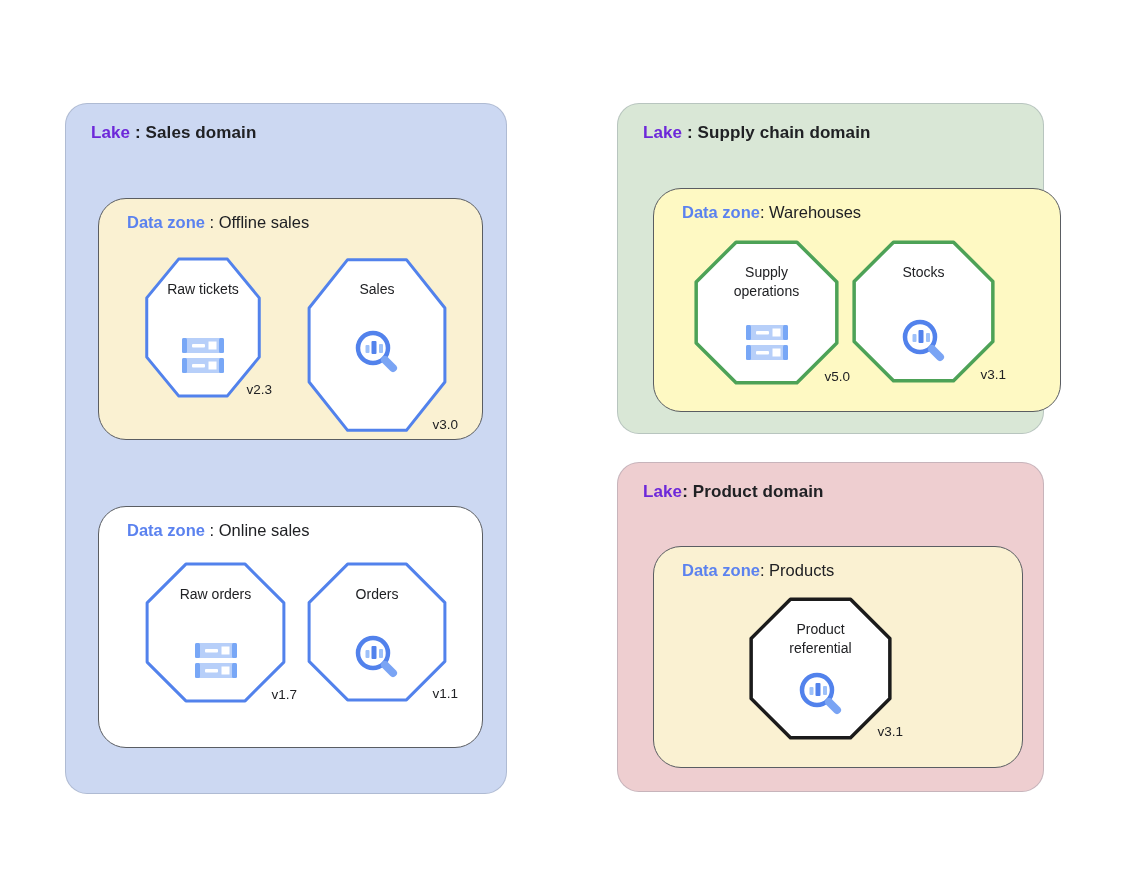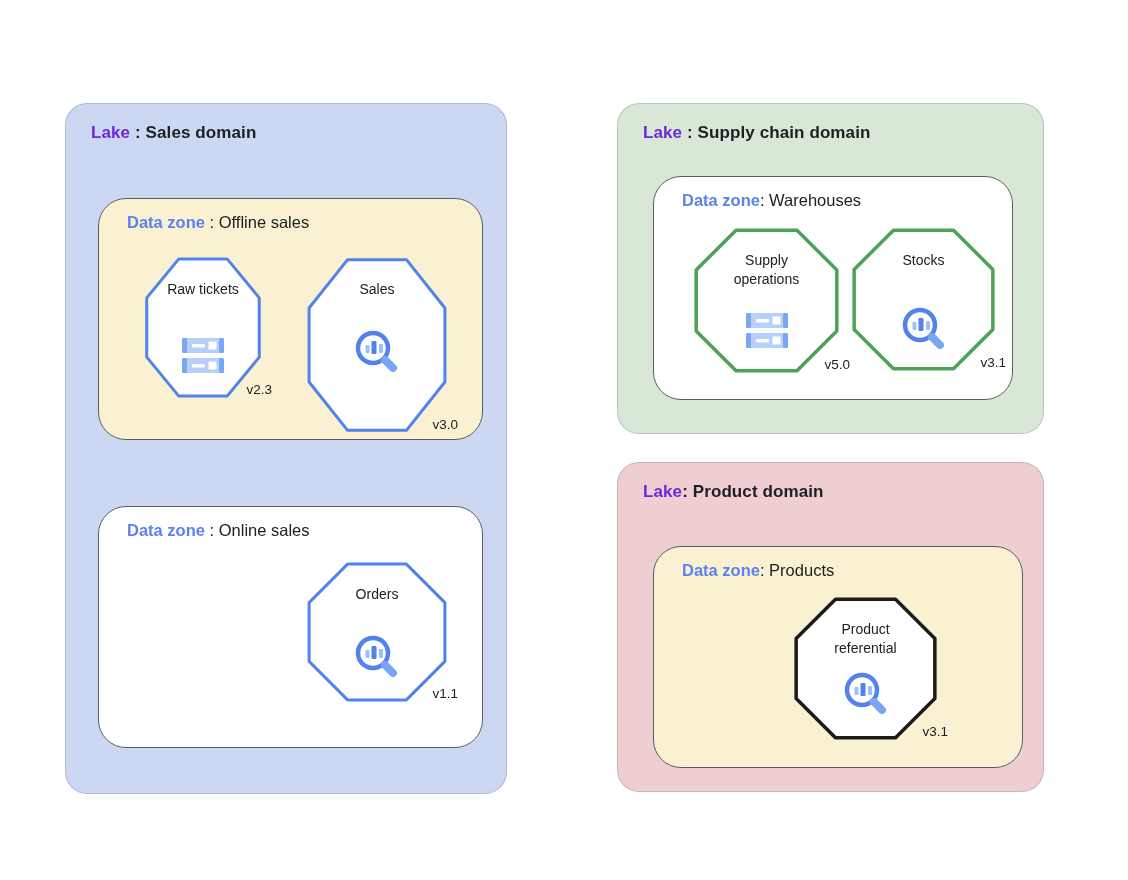--- a/index.html
+++ b/index.html
@@ -65,20 +65,39 @@
         <rect x="25" y="15" width="4" height="9" rx="1" fill="#9dc0f9"></rect>
         <line x1="31" y1="31" x2="39" y2="39" stroke="#7aa4f4" stroke-width="8" stroke-linecap="round"></line>
       </svg>
       <div class="version">v3.0</div>
     </div>
   </div>
 
   <div class="zone" style="left: 32px; top: 402px; width: 383px; height: 240px; background-color: #ffffff;">
     <div class="zone-title"><span class="prefix">Data zone</span><span> : </span><span>Online sales</span></div>
 
+    <div class="asset" style="left:46px;top:55px;width:141px;height:141px;">
+      <svg class="oct" viewBox="0 0 100 100" preserveAspectRatio="none">
+        <polygon points="29,1.5 71,1.5 98.5,29 98.5,71 71,98.5 29,98.5 1.5,71 1.5,29" fill="#ffffff" stroke-width="3" vector-effect="non-scaling-stroke" stroke-linejoin="round" style="stroke: rgb(82, 130, 236);"></polygon>
+      </svg>
+      <div class="label">Raw orders</div>
+      <svg class="icon storage" width="44" height="38" viewBox="0 0 44 38">
+        <rect x="1" y="1" width="42" height="15" rx="2" fill="#b7cff9"></rect>
+        <rect x="1" y="1" width="5" height="15" rx="1.5" fill="#78a7f6"></rect>
+        <rect x="38" y="1" width="5" height="15" rx="1.5" fill="#78a7f6"></rect>
+        <rect x="11" y="7" width="13" height="3.5" rx="1" fill="#ffffff"></rect>
+        <rect x="27.5" y="4.5" width="8" height="8" fill="#ffffff"></rect>
+        <rect x="1" y="21" width="42" height="15" rx="2" fill="#b7cff9"></rect>
+        <rect x="1" y="21" width="5" height="15" rx="1.5" fill="#78a7f6"></rect>
+        <rect x="38" y="21" width="5" height="15" rx="1.5" fill="#78a7f6"></rect>
+        <rect x="11" y="27" width="13" height="3.5" rx="1" fill="#ffffff"></rect>
+        <rect x="27.5" y="24.5" width="8" height="8" fill="#ffffff"></rect>
+      </svg>
+      <div class="version">v1.7</div>
+    </div>
 
     <div class="asset" style="left:208px;top:55px;width:140px;height:140px;">
       <svg class="oct" viewBox="0 0 100 100" preserveAspectRatio="none">
         <polygon points="29,1.5 71,1.5 98.5,29 98.5,71 71,98.5 29,98.5 1.5,71 1.5,29" fill="#ffffff" stroke-width="3" vector-effect="non-scaling-stroke" stroke-linejoin="round" style="stroke: rgb(82, 130, 236);"></polygon>
       </svg>
       <div class="label">Orders</div>
       <svg class="icon magnifier" width="46" height="46" viewBox="0 0 46 46">
         <circle cx="19" cy="19" r="15" fill="#ffffff" stroke="#5282ec" stroke-width="4.5"></circle>
         <rect x="11.5" y="16" width="4" height="8" rx="1" fill="#9dc0f9"></rect>
         <rect x="17.5" y="12" width="5" height="13" rx="1" fill="#5282ec"></rect>
@@ -86,21 +105,21 @@
         <line x1="31" y1="31" x2="39" y2="39" stroke="#7aa4f4" stroke-width="8" stroke-linecap="round"></line>
       </svg>
       <div class="version">v1.1</div>
     </div>
   </div>
 </div>
 
 <div class="lake" style="left: 617px; top: 103px; width: 425px; height: 329px; background-color: rgb(217, 231, 214);">
   <div class="lake-title"><span class="prefix">Lake</span><span> : </span><span>Supply chain domain</span></div>
 
-  <div class="zone" style="left: 35px; top: 72px; width: 358px; height: 222px; background-color: #ffffff;">
+  <div class="zone" style="left: 35px; top: 84px; width: 358px; height: 222px; background-color: #fef9c3; padding-left: 48px;">
     <div class="zone-title"><span class="prefix">Data zone</span><span>: </span><span>Warehouses</span></div>
 
     <div class="asset" style="left:40px;top:51px;width:145px;height:145px;">
       <svg class="oct" viewBox="0 0 100 100" preserveAspectRatio="none">
         <polygon points="29,1.5 71,1.5 98.5,29 98.5,71 71,98.5 29,98.5 1.5,71 1.5,29" fill="#ffffff" stroke-width="3.5" vector-effect="non-scaling-stroke" stroke-linejoin="round" style="stroke: rgb(77, 162, 87);"></polygon>
       </svg>
       <div class="label">Supply operations</div>
       <svg class="icon storage" width="44" height="38" viewBox="0 0 44 38" style="top:84px;">
         <rect x="1" y="1" width="42" height="15" rx="2" fill="#b7cff9"></rect>
         <rect x="1" y="1" width="5" height="15" rx="1.5" fill="#78a7f6"></rect>
@@ -132,21 +151,21 @@
     </div>
   </div>
 </div>
 
 <div class="lake" style="left: 617px; top: 462px; width: 425px; height: 328px; background-color: rgb(238, 206, 208);">
   <div class="lake-title"><span class="prefix">Lake</span><span>: </span><span>Product domain</span></div>
 
   <div class="zone" style="left: 35px; top: 83px; width: 368px; height: 220px; background-color: rgb(250, 241, 210);">
     <div class="zone-title"><span class="prefix">Data zone</span><span>: </span><span>Products</span></div>
 
-    <div class="asset" style="left:95px;top:50px;width:143px;height:143px;margin-left:45px;">
+    <div class="asset" style="left:95px;top:50px;width:143px;height:143px;">
       <svg class="oct" viewBox="0 0 100 100" preserveAspectRatio="none">
         <polygon points="29,1.5 71,1.5 98.5,29 98.5,71 71,98.5 29,98.5 1.5,71 1.5,29" fill="#ffffff" stroke-width="3.5" vector-effect="non-scaling-stroke" stroke-linejoin="round" style="stroke: rgb(27, 27, 27);"></polygon>
       </svg>
       <div class="label">Product referential</div>
       <svg class="icon magnifier" width="46" height="46" viewBox="0 0 46 46" style="top:74px;">
         <circle cx="19" cy="19" r="15" fill="#ffffff" stroke="#5282ec" stroke-width="4.5"></circle>
         <rect x="11.5" y="16" width="4" height="8" rx="1" fill="#9dc0f9"></rect>
         <rect x="17.5" y="12" width="5" height="13" rx="1" fill="#5282ec"></rect>
         <rect x="25" y="15" width="4" height="9" rx="1" fill="#9dc0f9"></rect>
         <line x1="31" y1="31" x2="39" y2="39" stroke="#7aa4f4" stroke-width="8" stroke-linecap="round"></line>

